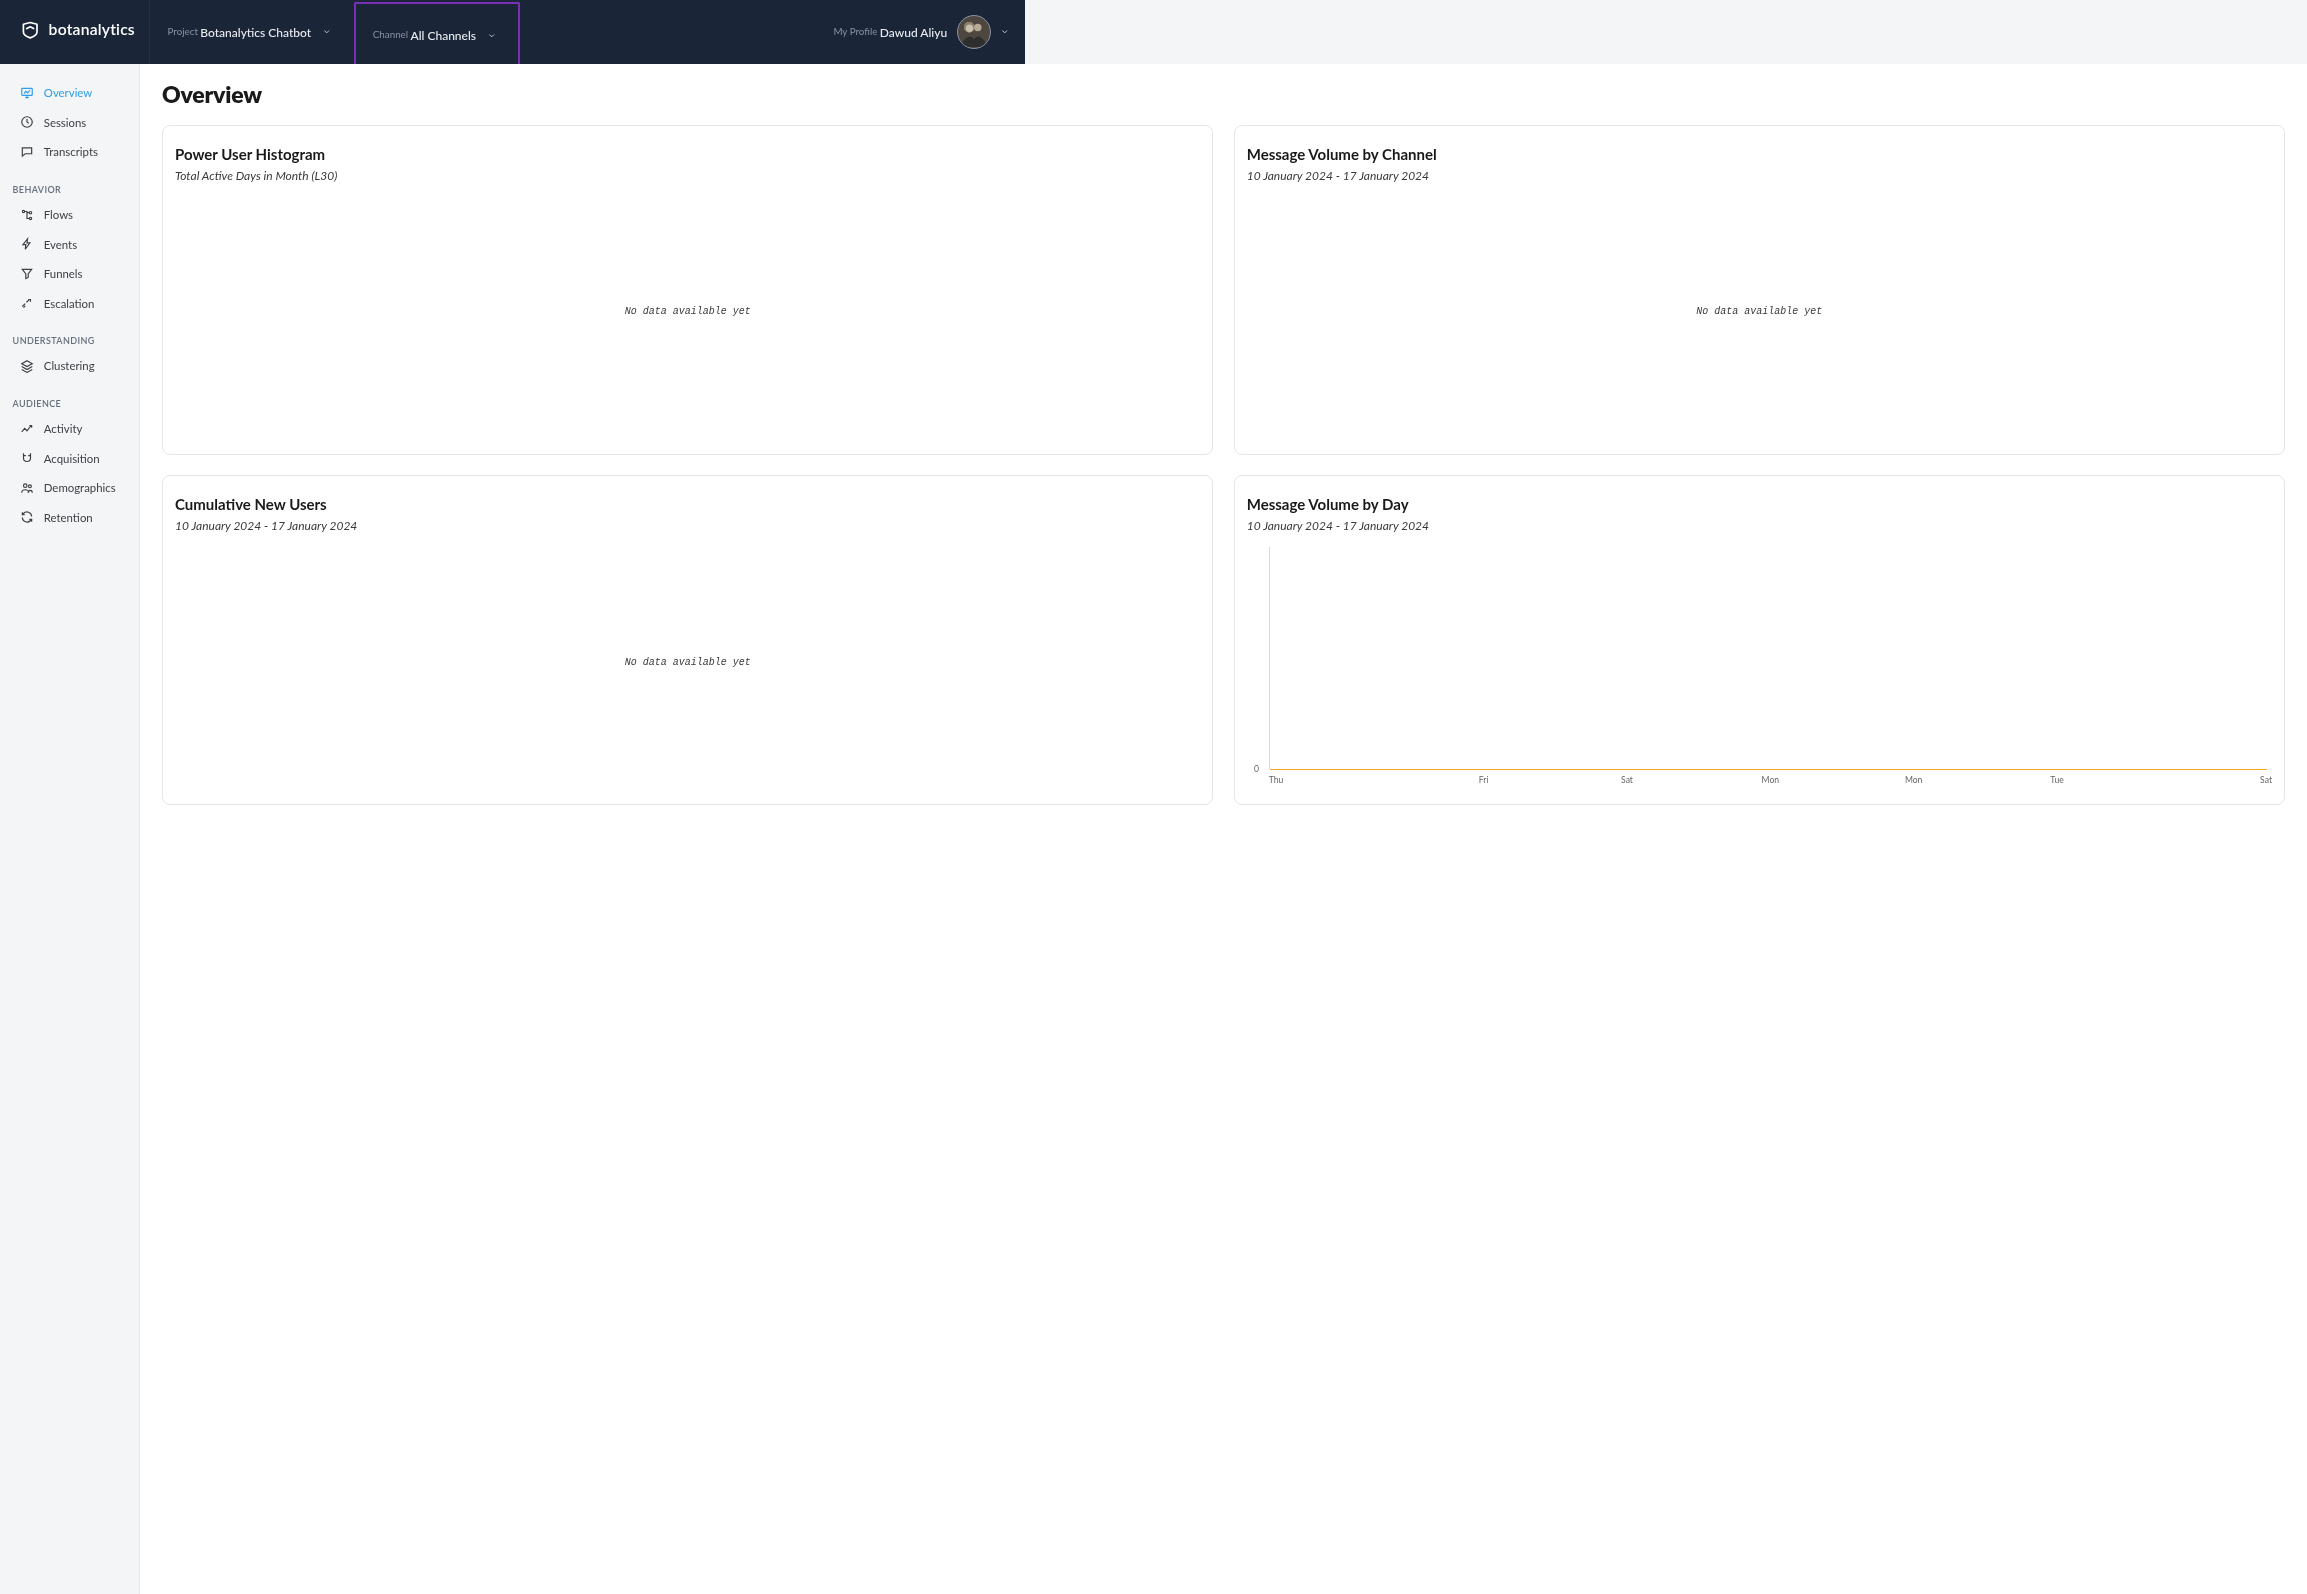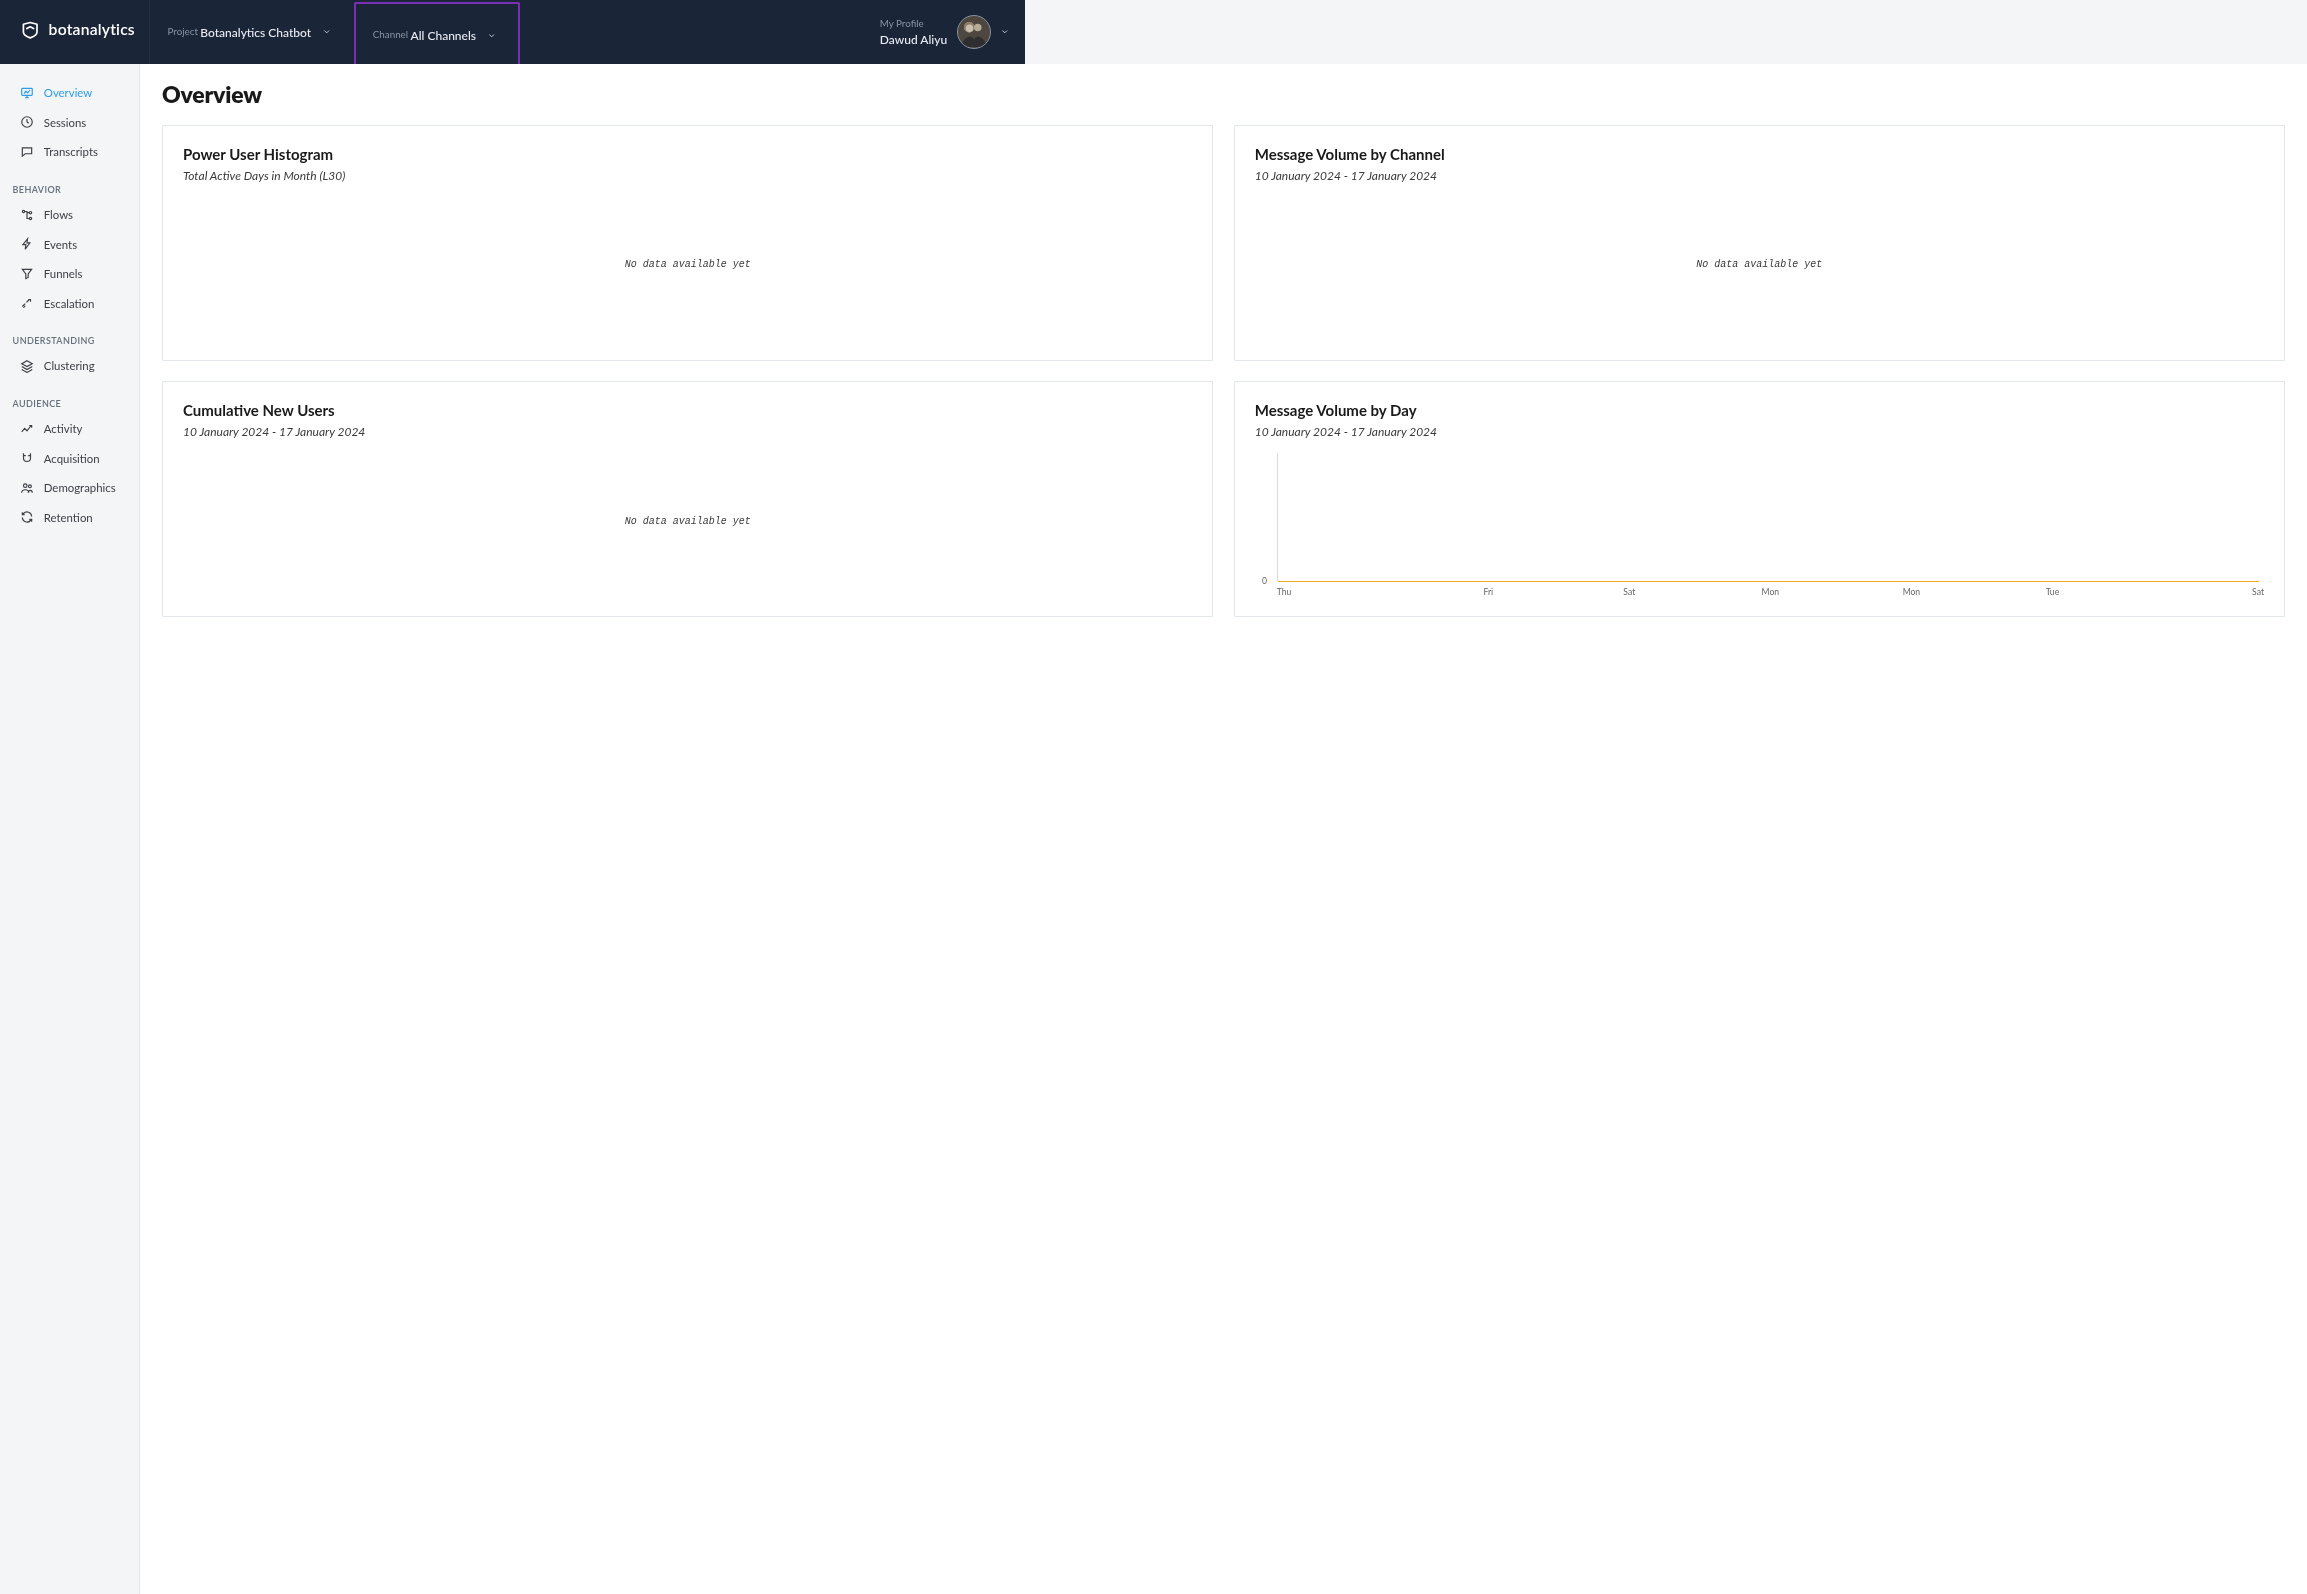--- a/index.html
+++ b/index.html
@@ -63,21 +63,21 @@
     height: 67px;
     display:flex; align-items:center;
   }
   .spacer { flex: 1; }
   .profile {
     display: flex;
     align-items: center;
     gap: 9.4px;
     cursor: pointer;
   }
-  .profile .stack { display:flex; flex-direction:column; gap:2.4px; text-align: left;}
+  .profile .stack { display:flex; flex-direction:row; gap:2.4px; text-align: left;}
   .profile .pre { font-size: 9.8px; color: #8892a3; }
   .profile .val { font-size: 12px; color: #e9ecf2; font-weight: 500;}
   .avatar {
     width: 34px; height: 34px;
     border-radius: 50%;
     border: 1.2px solid #8892a3;
     background: radial-gradient(circle at 35% 35%, #8a7d6a 0 18%, #4e4740 19% 100%);
     display:flex; align-items:center; justify-content:center;
     overflow:hidden;
     position: relative;
@@ -143,24 +143,24 @@
     margin-bottom: 17.3px;
     letter-spacing: -0.2px;
   }
   .cards {
     display: grid;
     grid-template-columns: 1fr 1fr;
     gap: 20.4px;
   }
   .card {
     border: 0.8px solid #e3e6ea;
-    border-radius: 1px;
+    border-radius: 8px;
     background: #fff;
-    height: 236px;
-    padding: 19px 20px;
+    height: 330px;
+    padding: 19px 12px;
     display: flex;
     flex-direction: column;
   }
   .card-title {
     font-size: 15px;
     font-weight: 700;
     color: #1a1a1a;
     margin-bottom: 4.7px;
   }
   .card-sub {

